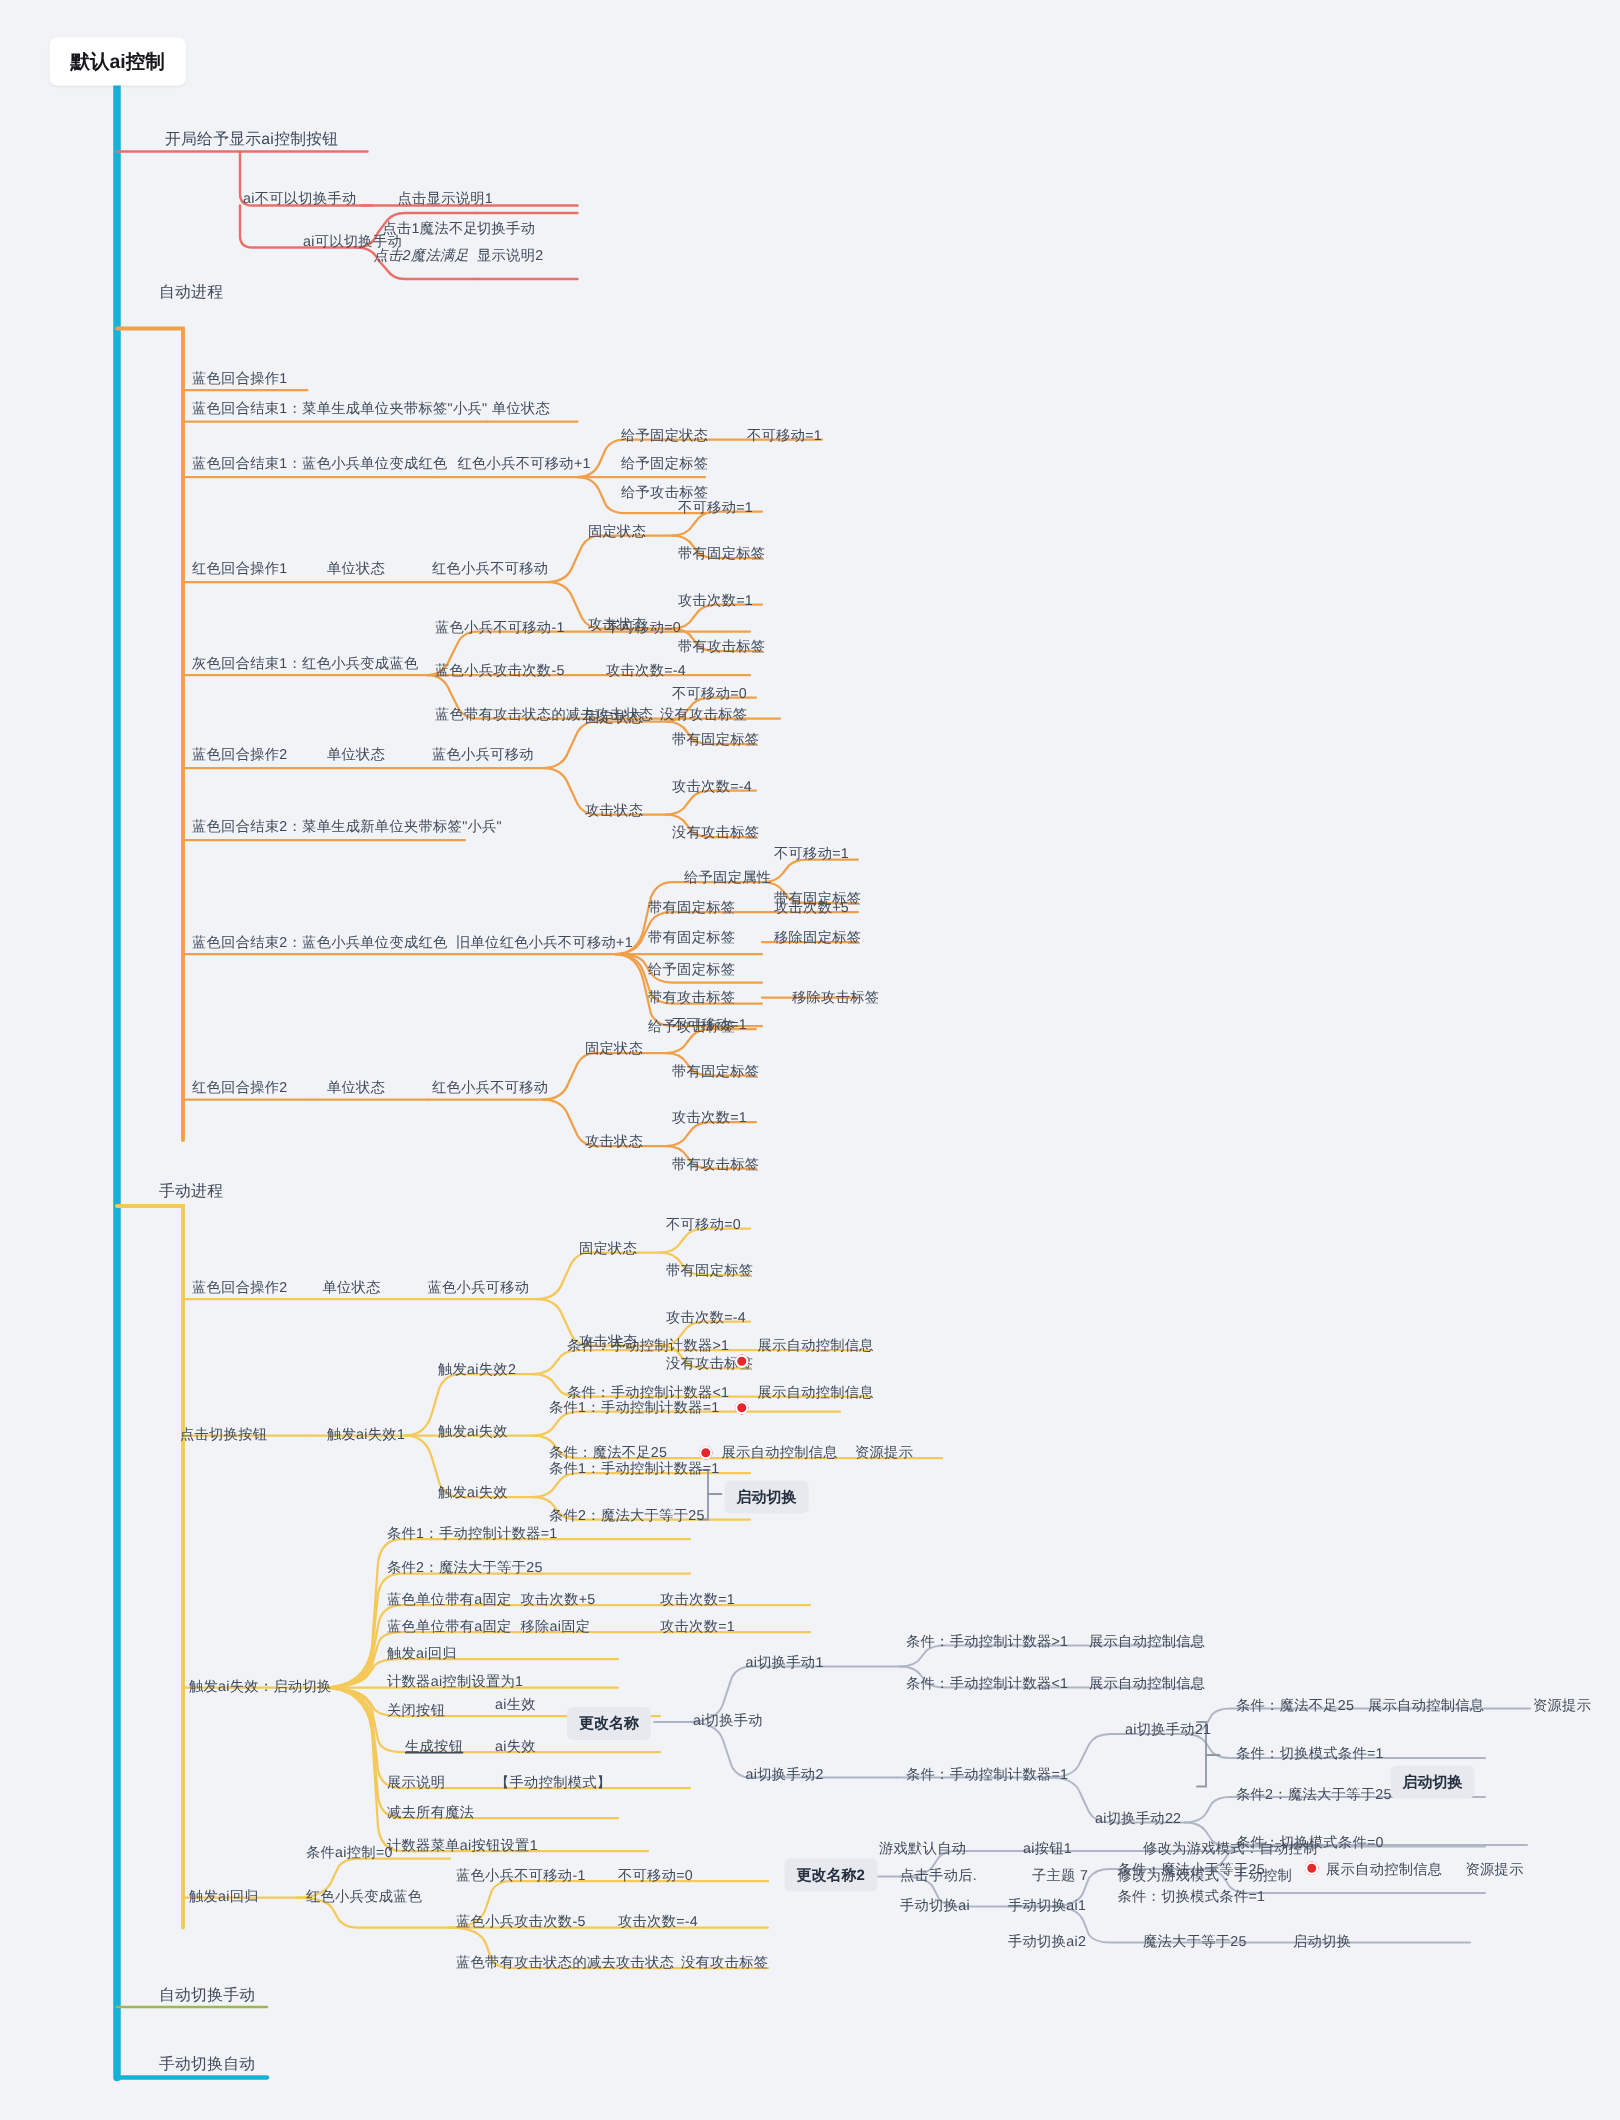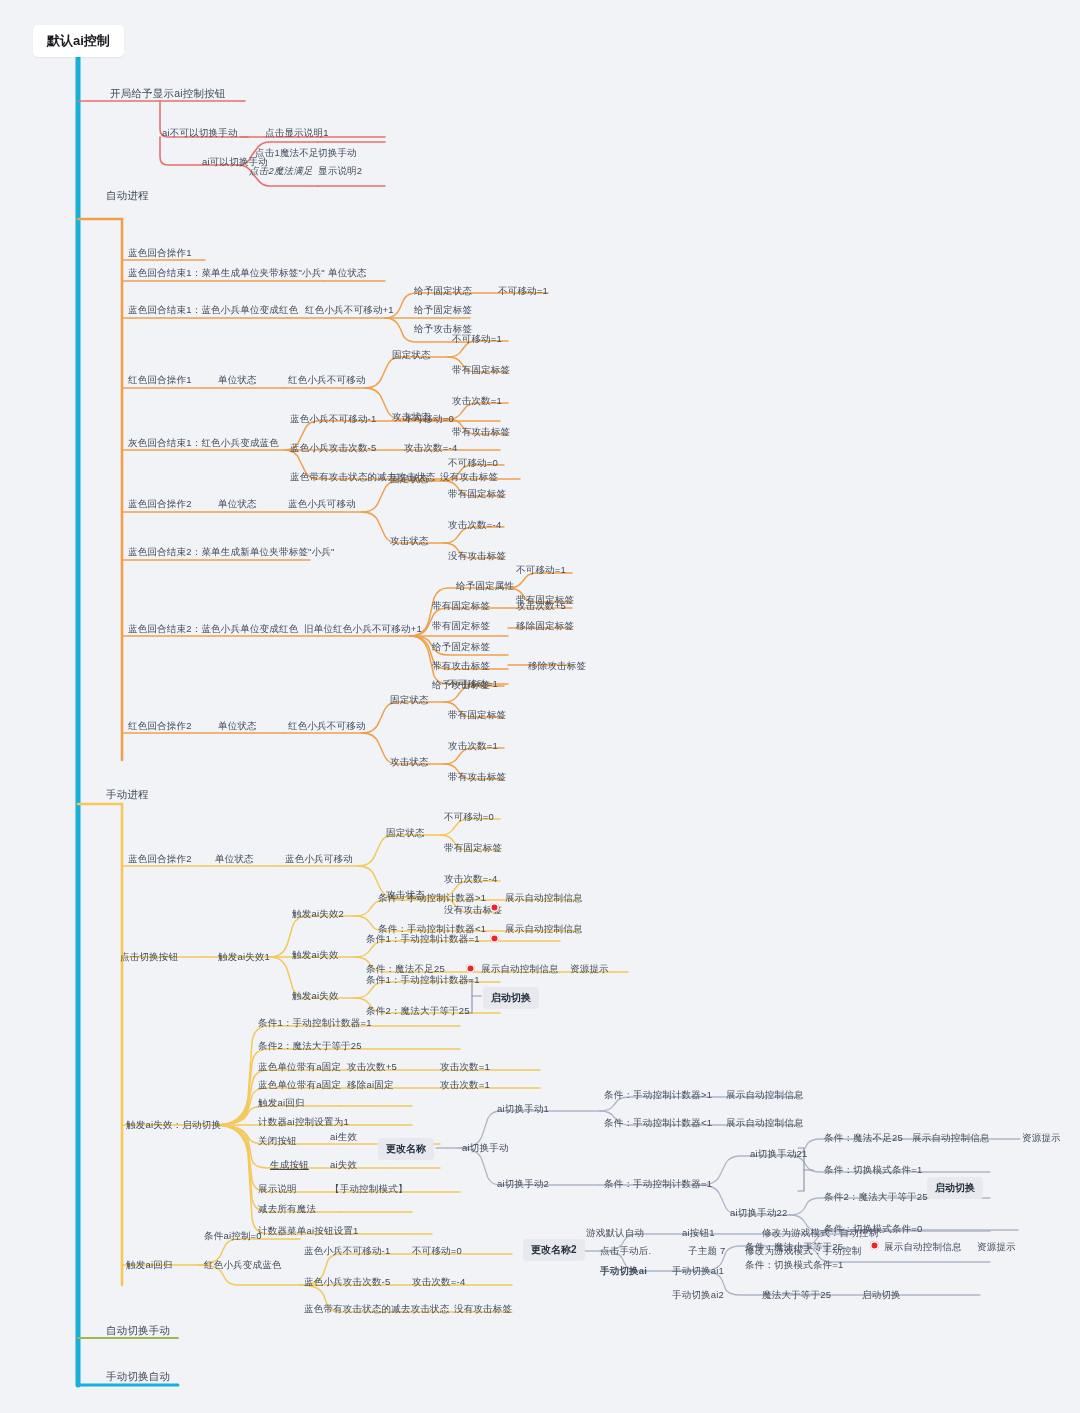--- a/index.html
+++ b/index.html
@@ -422,21 +422,21 @@
   <div class="node" style="left:824px;top:1222px;">条件：切换模式条件=0</div>
   <div class="chip" style="left:927px;top:1177px;">启动切换</div>
 
   <div class="node" style="left:586px;top:1226px;">游戏默认自动</div>
   <div class="node" style="left:682px;top:1226px;">ai按钮1</div>
   <div class="node" style="left:762px;top:1226px;">修改为游戏模式：自动控制</div>
   <div class="chip" style="left:523px;top:1239px;">更改名称2</div>
   <div class="node" style="left:600px;top:1244px;">点击手动后.</div>
   <div class="node" style="left:688px;top:1244px;">子主题 7</div>
   <div class="node" style="left:745px;top:1244px;">修改为游戏模式：手动控制</div>
-  <div class="node" style="left:600px;top:1264px;font-weight:bold;">手动切换ai</div>
+  <div class="node" style="left:600px;top:1264px;">手动切换ai</div>
   <div class="node" style="left:672px;top:1264px;">手动切换ai1</div>
   <div class="node" style="left:745px;top:1240px;">条件：魔法小于等于25</div>
   <span class="dot" style="left:870px;top:1241px;"></span>
   <div class="node" style="left:884px;top:1240px;">展示自动控制信息</div>
   <div class="node" style="left:977px;top:1240px;">资源提示</div>
   <div class="node" style="left:745px;top:1258px;">条件：切换模式条件=1</div>
   <div class="node" style="left:672px;top:1288px;">手动切换ai2</div>
   <div class="node" style="left:762px;top:1288px;">魔法大于等于25</div>
   <div class="node" style="left:862px;top:1288px;">启动切换</div>
 

